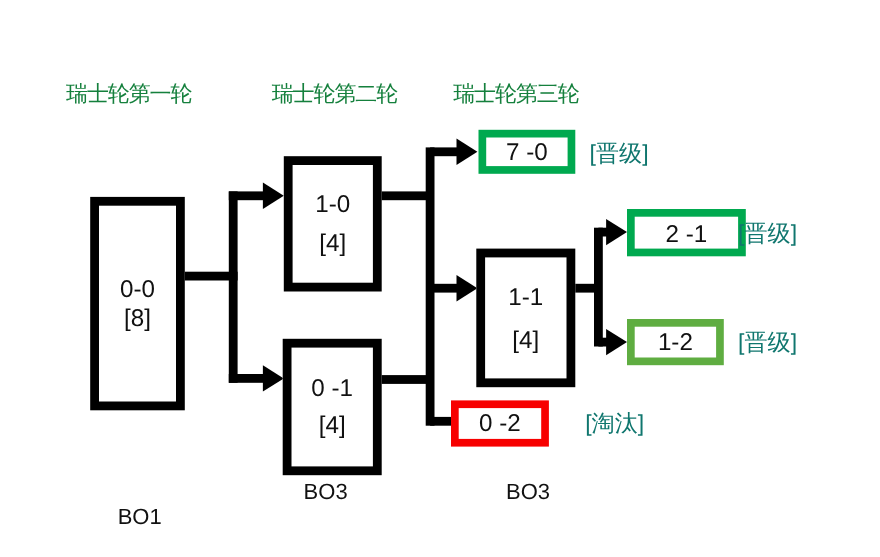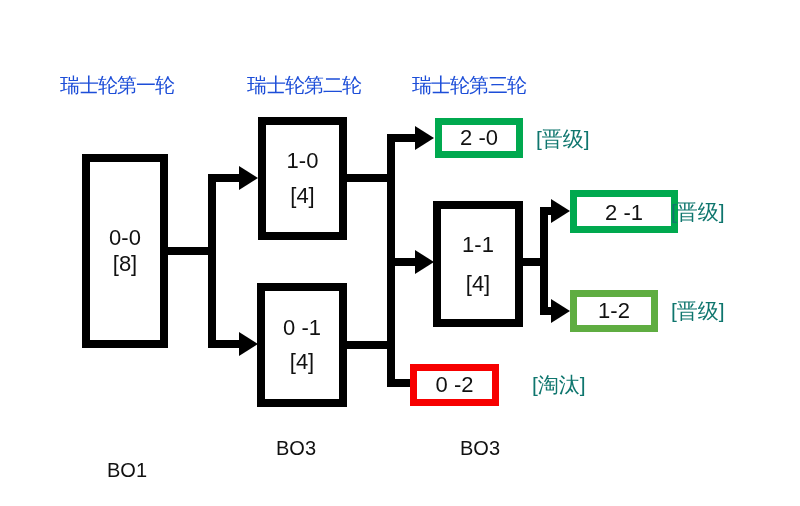--- a/index.html
+++ b/index.html
@@ -2,35 +2,36 @@
 <html><head>
 <meta charset="utf-8">
 <style>
   html,body { margin:0; padding:0; background:#fff; }
   .canvas {
     position:relative; width:800px; height:506px; background:#ffffff;
     font-family:"Liberation Sans","DejaVu Sans",sans-serif; overflow:hidden;
     color:#111111;
   }
   .hdr {
-    position:absolute; font-size:20px; letter-spacing:-1px; color:#1d4ed8;
+    position:absolute; font-size:20px; letter-spacing:-1px; color:#15803d;
     white-space:nowrap;
     text-align:right;
   }
   .cline { position:absolute; background:#000000; }
   .ah {
     position:absolute; width:0; height:0;
     border-top:12px solid transparent; border-bottom:12px solid transparent;
     border-left:19px solid #000000;
   }
   .mbox {
     position:absolute; box-sizing:border-box; border:8px solid #000000;
     background:#ffffff; display:flex; flex-direction:column;
     align-items:center; justify-content:center; font-size:22px; color:#111111;
     text-align:center;
+    margin-top:25px;
   }
   .obox {
     position:absolute; box-sizing:border-box; border:7px solid #000000;
     background:#ffffff; display:flex; align-items:center; justify-content:center;
     font-size:22px; color:#111111; white-space:nowrap;
   }
   .olabel { position:absolute; font-size:21px; color:#0f766e; white-space:nowrap; }
   .fmt { position:absolute; font-size:20px; color:#111111; white-space:nowrap; }
 </style>
 </head>
@@ -77,21 +78,21 @@
   <div class="mbox" style="left:257px;top:283px;width:90px;height:124px;gap:8px">
     <span>0 -1</span>
     <span>[4]</span>
   </div>
   <div class="mbox" style="left:433px;top:201px;width:90px;height:126px;gap:13px">
     <span>1-1</span>
     <span>[4]</span>
   </div>
 
   <div class="obox" style="left: 435px; top: 118px; width: 88px; height: 40px; border-color: rgb(0, 169, 79);">
-    <span>2 -0</span>
+    <span>7 -0</span>
   </div>
   <div class="obox" style="left: 570px; top: 190px; width: 108px; height: 43px; border-color: rgb(0, 169, 79); align-items: flex-end;">
     <span>2 -1</span>
   </div>
   <div class="obox" style="left: 570px; top: 290px; width: 88px; height: 42px; border-color: rgb(95, 173, 65);">
     <span>1-2</span>
   </div>
   <div class="obox" style="left: 410px; top: 364px; width: 89px; height: 42px; border-color: rgb(247, 0, 0);">
     <span>0 -2</span>
   </div>

